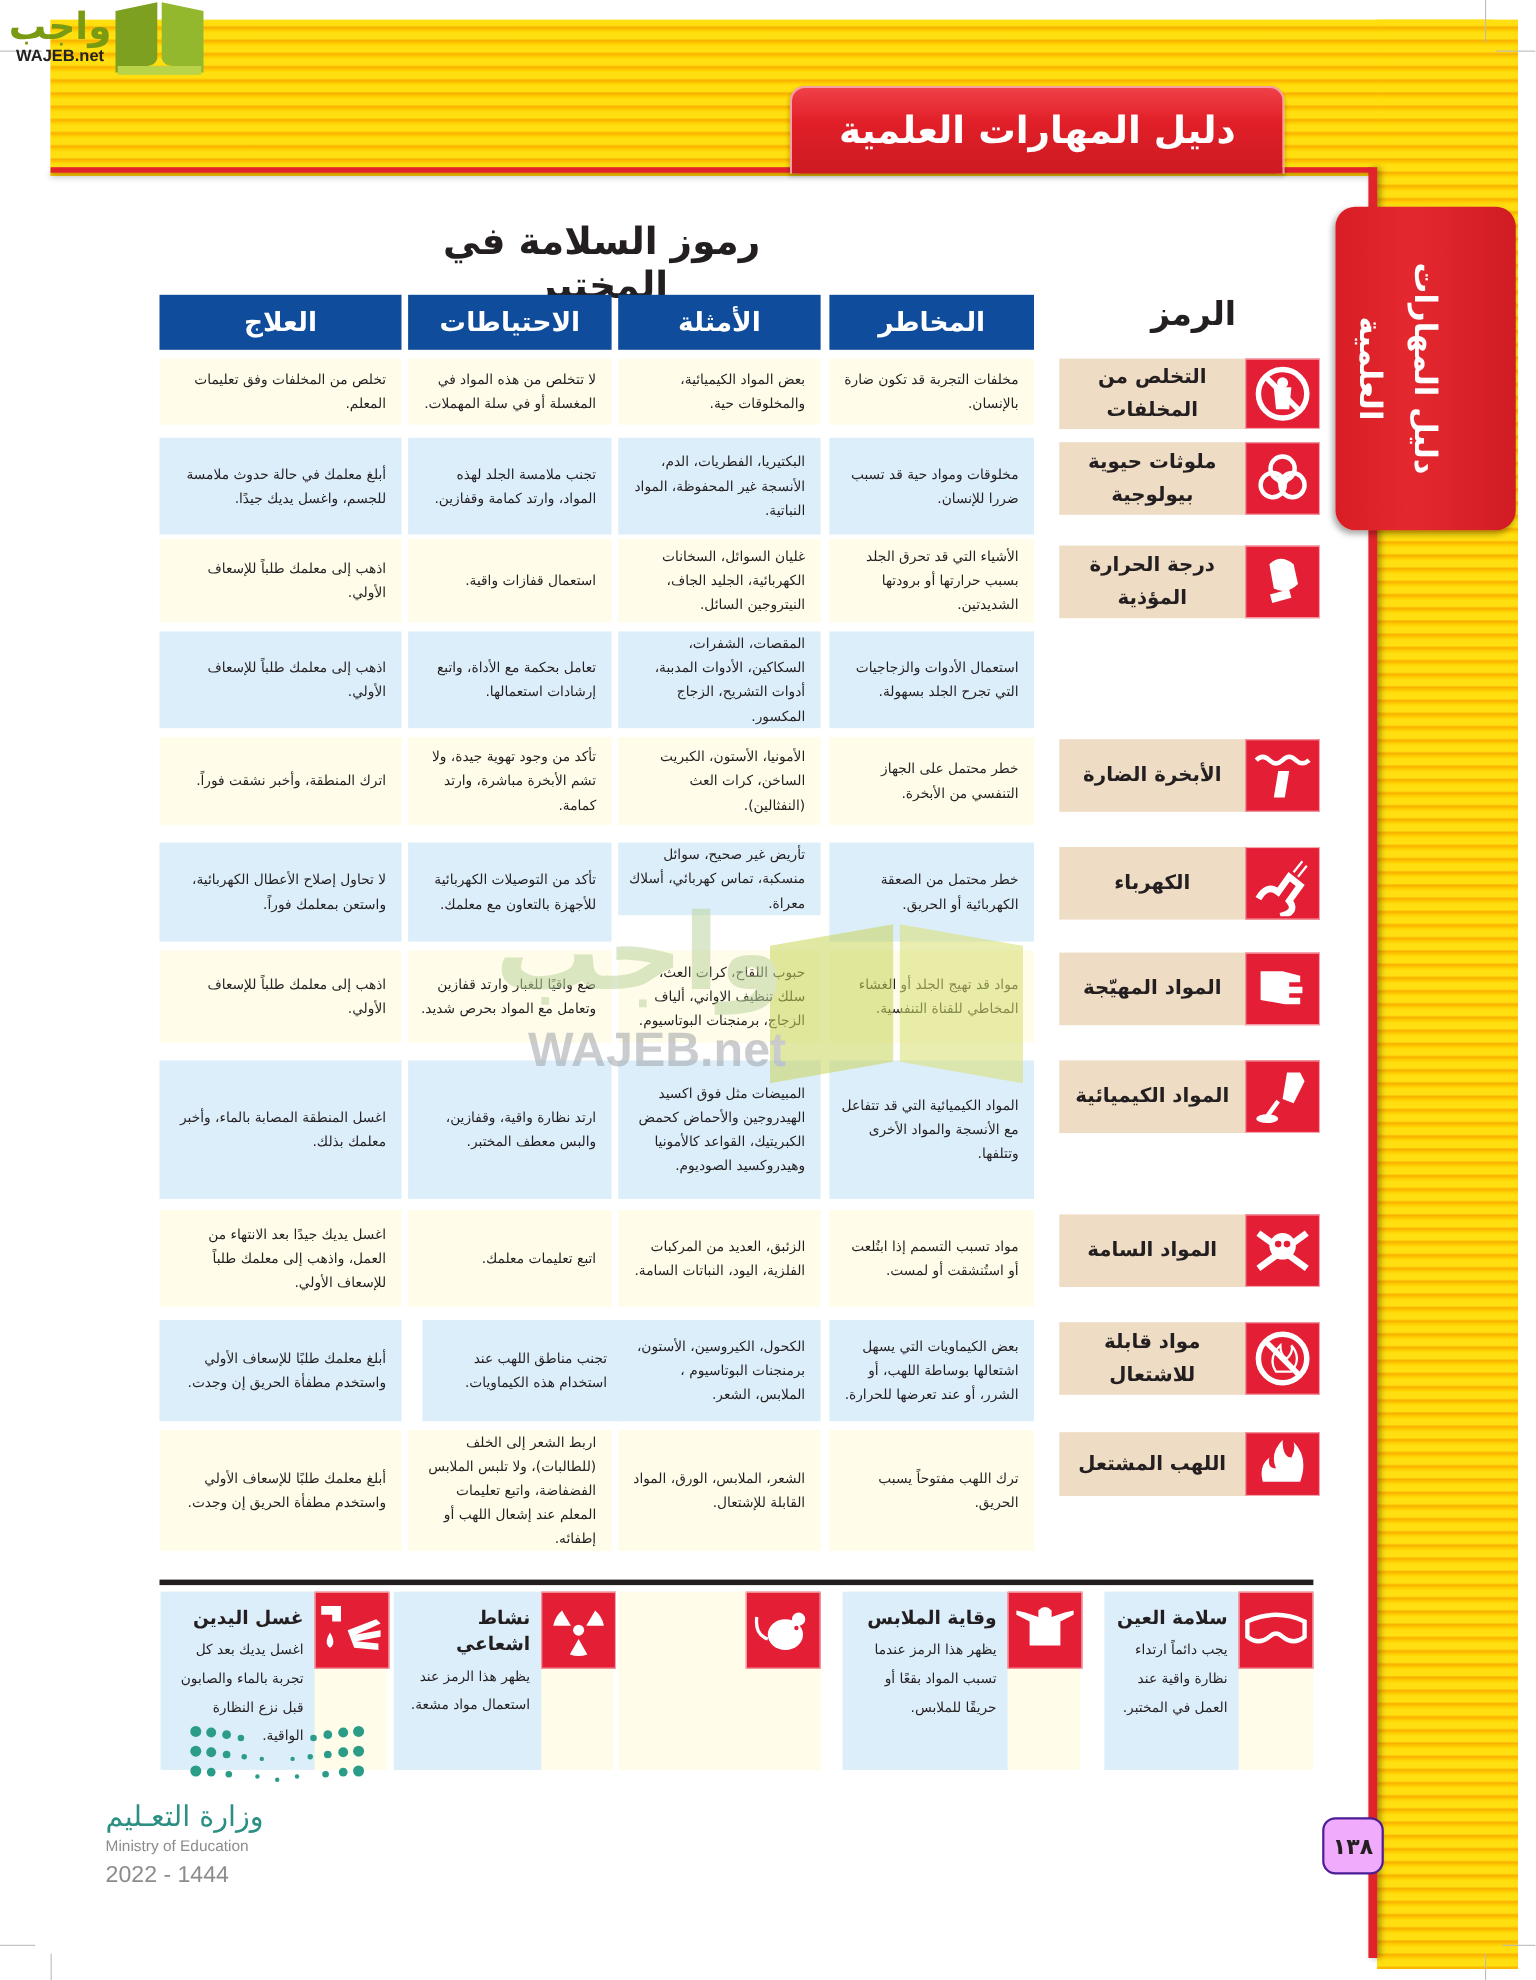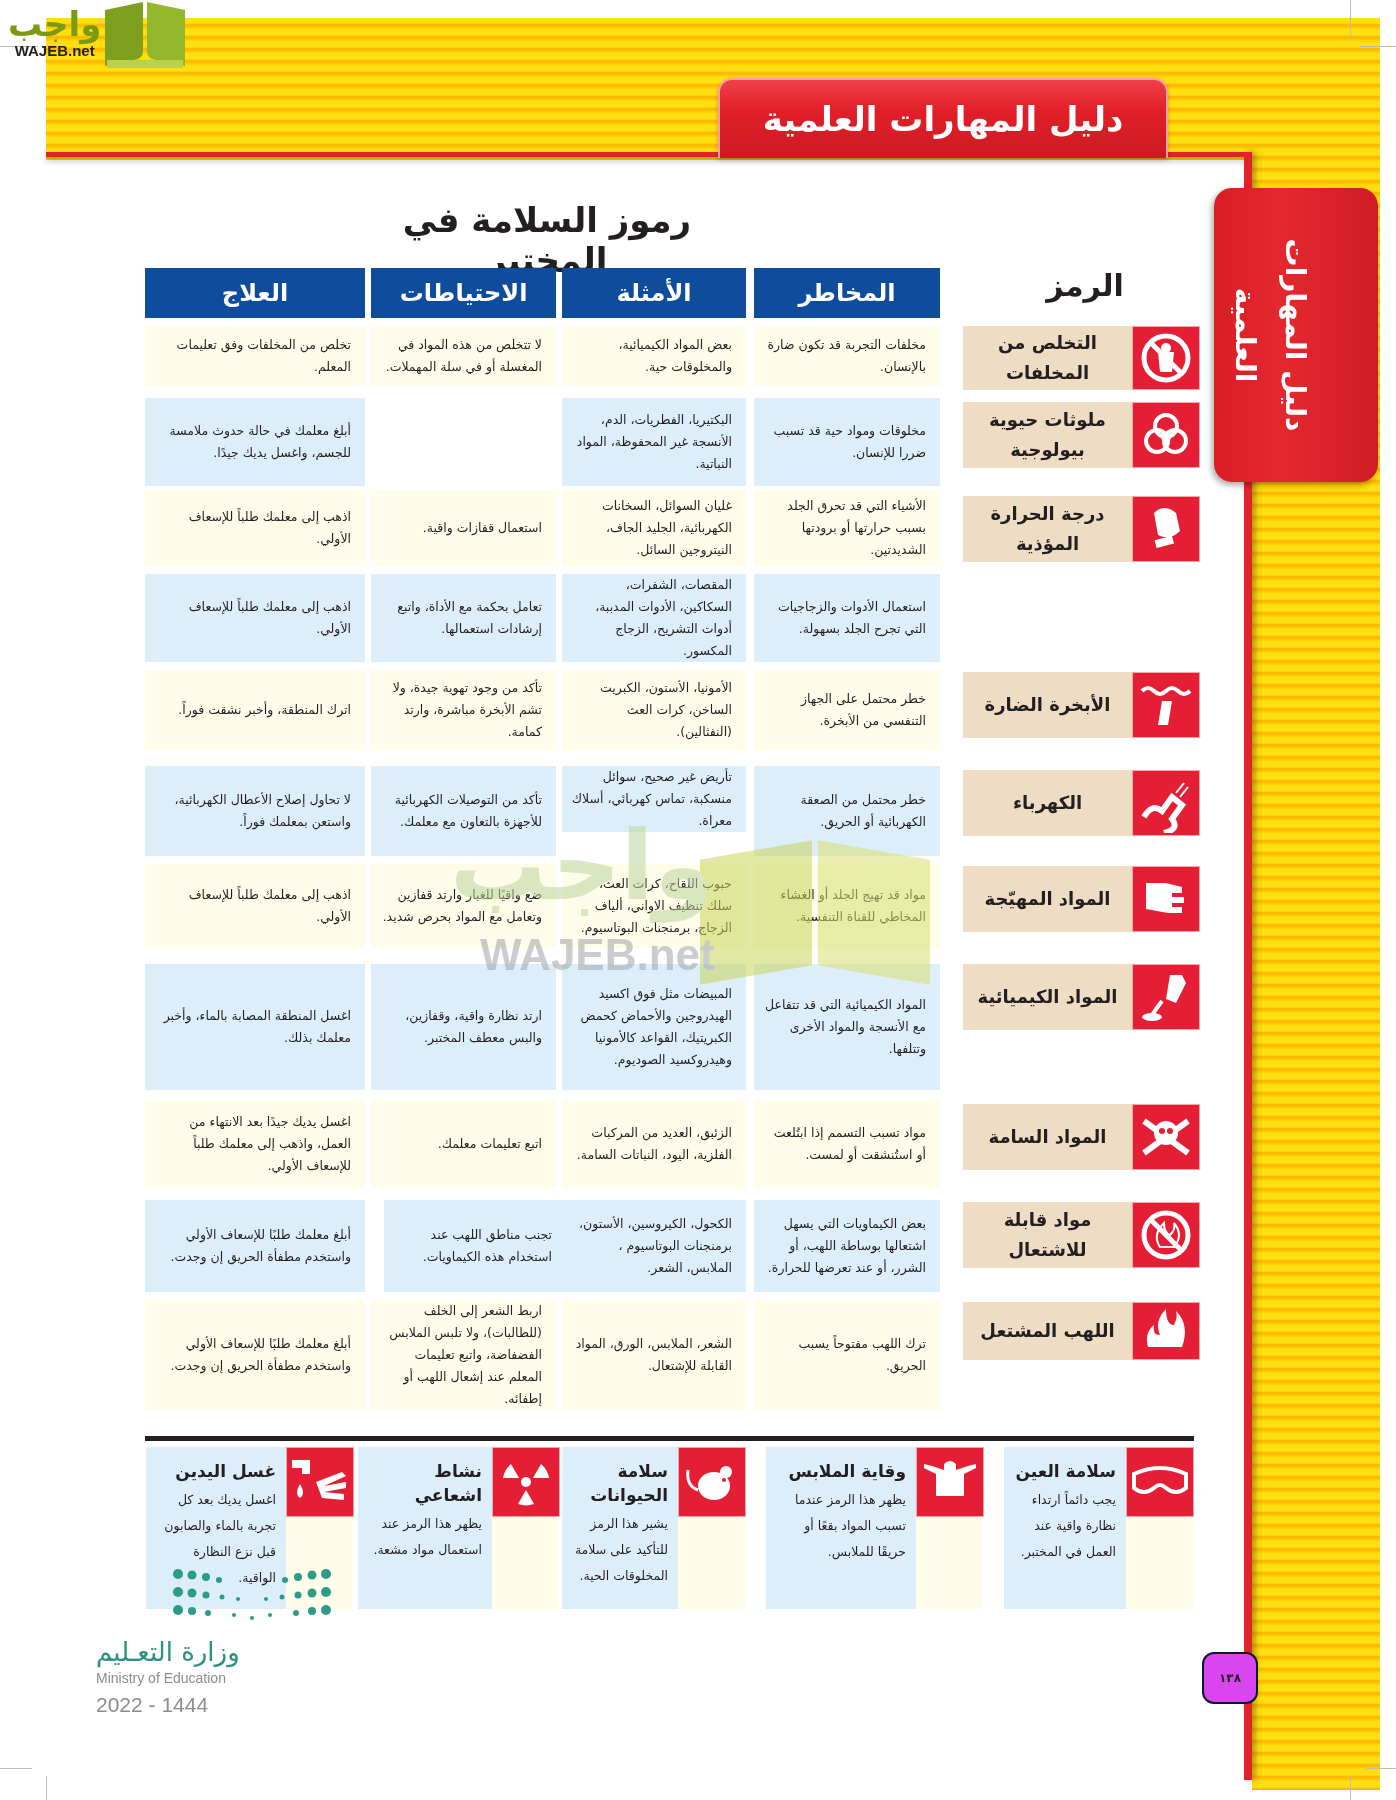--- a/index.html
+++ b/index.html
@@ -75,23 +75,23 @@
   .b-desc { font-size: 12.5px; line-height: 26px; }
 
   .moe-dots { position: absolute; left: 172px; top: 1568px; width: 160px; height: 56px; }
   .moe { position: absolute; left: 96px; top: 1636px; }
   .moe-ar { font-size: 26px; color: #2b8f83; direction: rtl; letter-spacing: 1px; line-height: 32px; }
   .moe-en { font-family: "Liberation Sans", sans-serif; font-size: 14px; color: #8c8c8c; line-height: 20px; }
   .moe-year { font-family: "Liberation Sans", sans-serif; font-size: 21px; color: #8c8c8c; line-height: 30px; margin-top: 2px; }
 
   .page-num {
     position: absolute; left: 1202px; top: 1652px; width: 56px; height: 52px;
-    background: #d946ef; border: 2px solid #0f172a; border-radius: 12px;
+    background: #f0abfc; border: 2px solid #4c1d95; border-radius: 12px;
     display: flex; align-items: center; justify-content: center;
-    font-size: 12px; font-weight: bold; direction: rtl;
+    font-size: 20px; font-weight: bold; direction: rtl;
   }
 
   .watermark { position: absolute; left: 450px; top: 820px; width: 510px; height: 170px; pointer-events: none; opacity: 0.55; }
   .wm-book { position: absolute; left: 250px; top: 10px; width: 230px; height: 150px; }
   .wm-book .l { position: absolute; left: 0; top: 20px; width: 112px; height: 125px; background: #c8d65a; transform: skewY(-10deg); }
   .wm-book .r { position: absolute; right: 0; top: 20px; width: 112px; height: 125px; background: #d8e070; transform: skewY(10deg); }
   .wm-ar { position: absolute; left: 0; top: -10px; font-size: 96px; font-weight: bold; color: #bcd59f; direction: rtl; }
   .wm-en { position: absolute; left: 30px; top: 110px; font-family: "Liberation Sans", sans-serif; font-size: 44px; font-weight: bold; color: #9fa4a8; }
 
   .crop { position: absolute; background: #bbbbbb; }
@@ -243,20 +243,23 @@
   </div>
 </div>
 
 <div class="row blue" style="top:398px;height:88px">
   <div class="cell" style="left:754px;width:186px;height:88px">
       <span>مخلوقات ومواد حية قد تسبب ضررا للإنسان.</span>
     </div>
   <div class="cell" style="left:562px;width:184px;height:88px">
       <span>البكتيريا، الفطريات، الدم، الأنسجة غير المحفوظة، المواد النباتية.</span>
     </div>
+  <div class="cell" style="left:371px;width:185px;height:88px">
+      <span>تجنب ملامسة الجلد لهذه المواد، وارتد كمامة وقفازين.</span>
+    </div>
   <div class="cell" style="left:145px;width:220px;height:88px">
       <span>أبلغ معلمك في حالة حدوث ملامسة للجسم، واغسل يديك جيدًا.</span>
     </div>
   <div class="sym-box" style="top:4px;height:66px;background:none">
     <div class="sym-label" style="background:#eedcc4">ملوثات حيوية بيولوجية</div>
     <div class="sym-icon">
         <svg width="60" height="60" viewBox="-30 -30 60 60">
           <use href="#ic-bio"></use>
         </svg>
       </div>
@@ -494,24 +497,20 @@
     </div>
   <div class="b-icon" style="left:150px">
       <svg width="60" height="60" viewBox="-30 -30 60 60">
         <use href="#ic-apron"></use>
       </svg>
     </div>
 </div>
 
 <div class="b-card" style="left:562px;width:184px">
   <div class="b-cream" style="left:0;width:184px"></div>
-  <div class="b-text" style="left:0;width:116px">
-      <div class="b-title">سلامة الحيوانات</div>
-      <div class="b-desc">يشير هذا الرمز للتأكيد على سلامة المخلوقات الحية.</div>
-    </div>
   <div class="b-icon" style="left:116px">
       <svg width="60" height="60" viewBox="-30 -30 60 60">
         <use href="#ic-mouse"></use>
       </svg>
     </div>
 </div>
 
 <div class="b-card" style="left:358px;width:200px">
   <div class="b-cream" style="left:0;width:200px"></div>
   <div class="b-text" style="left:0;width:134px">

